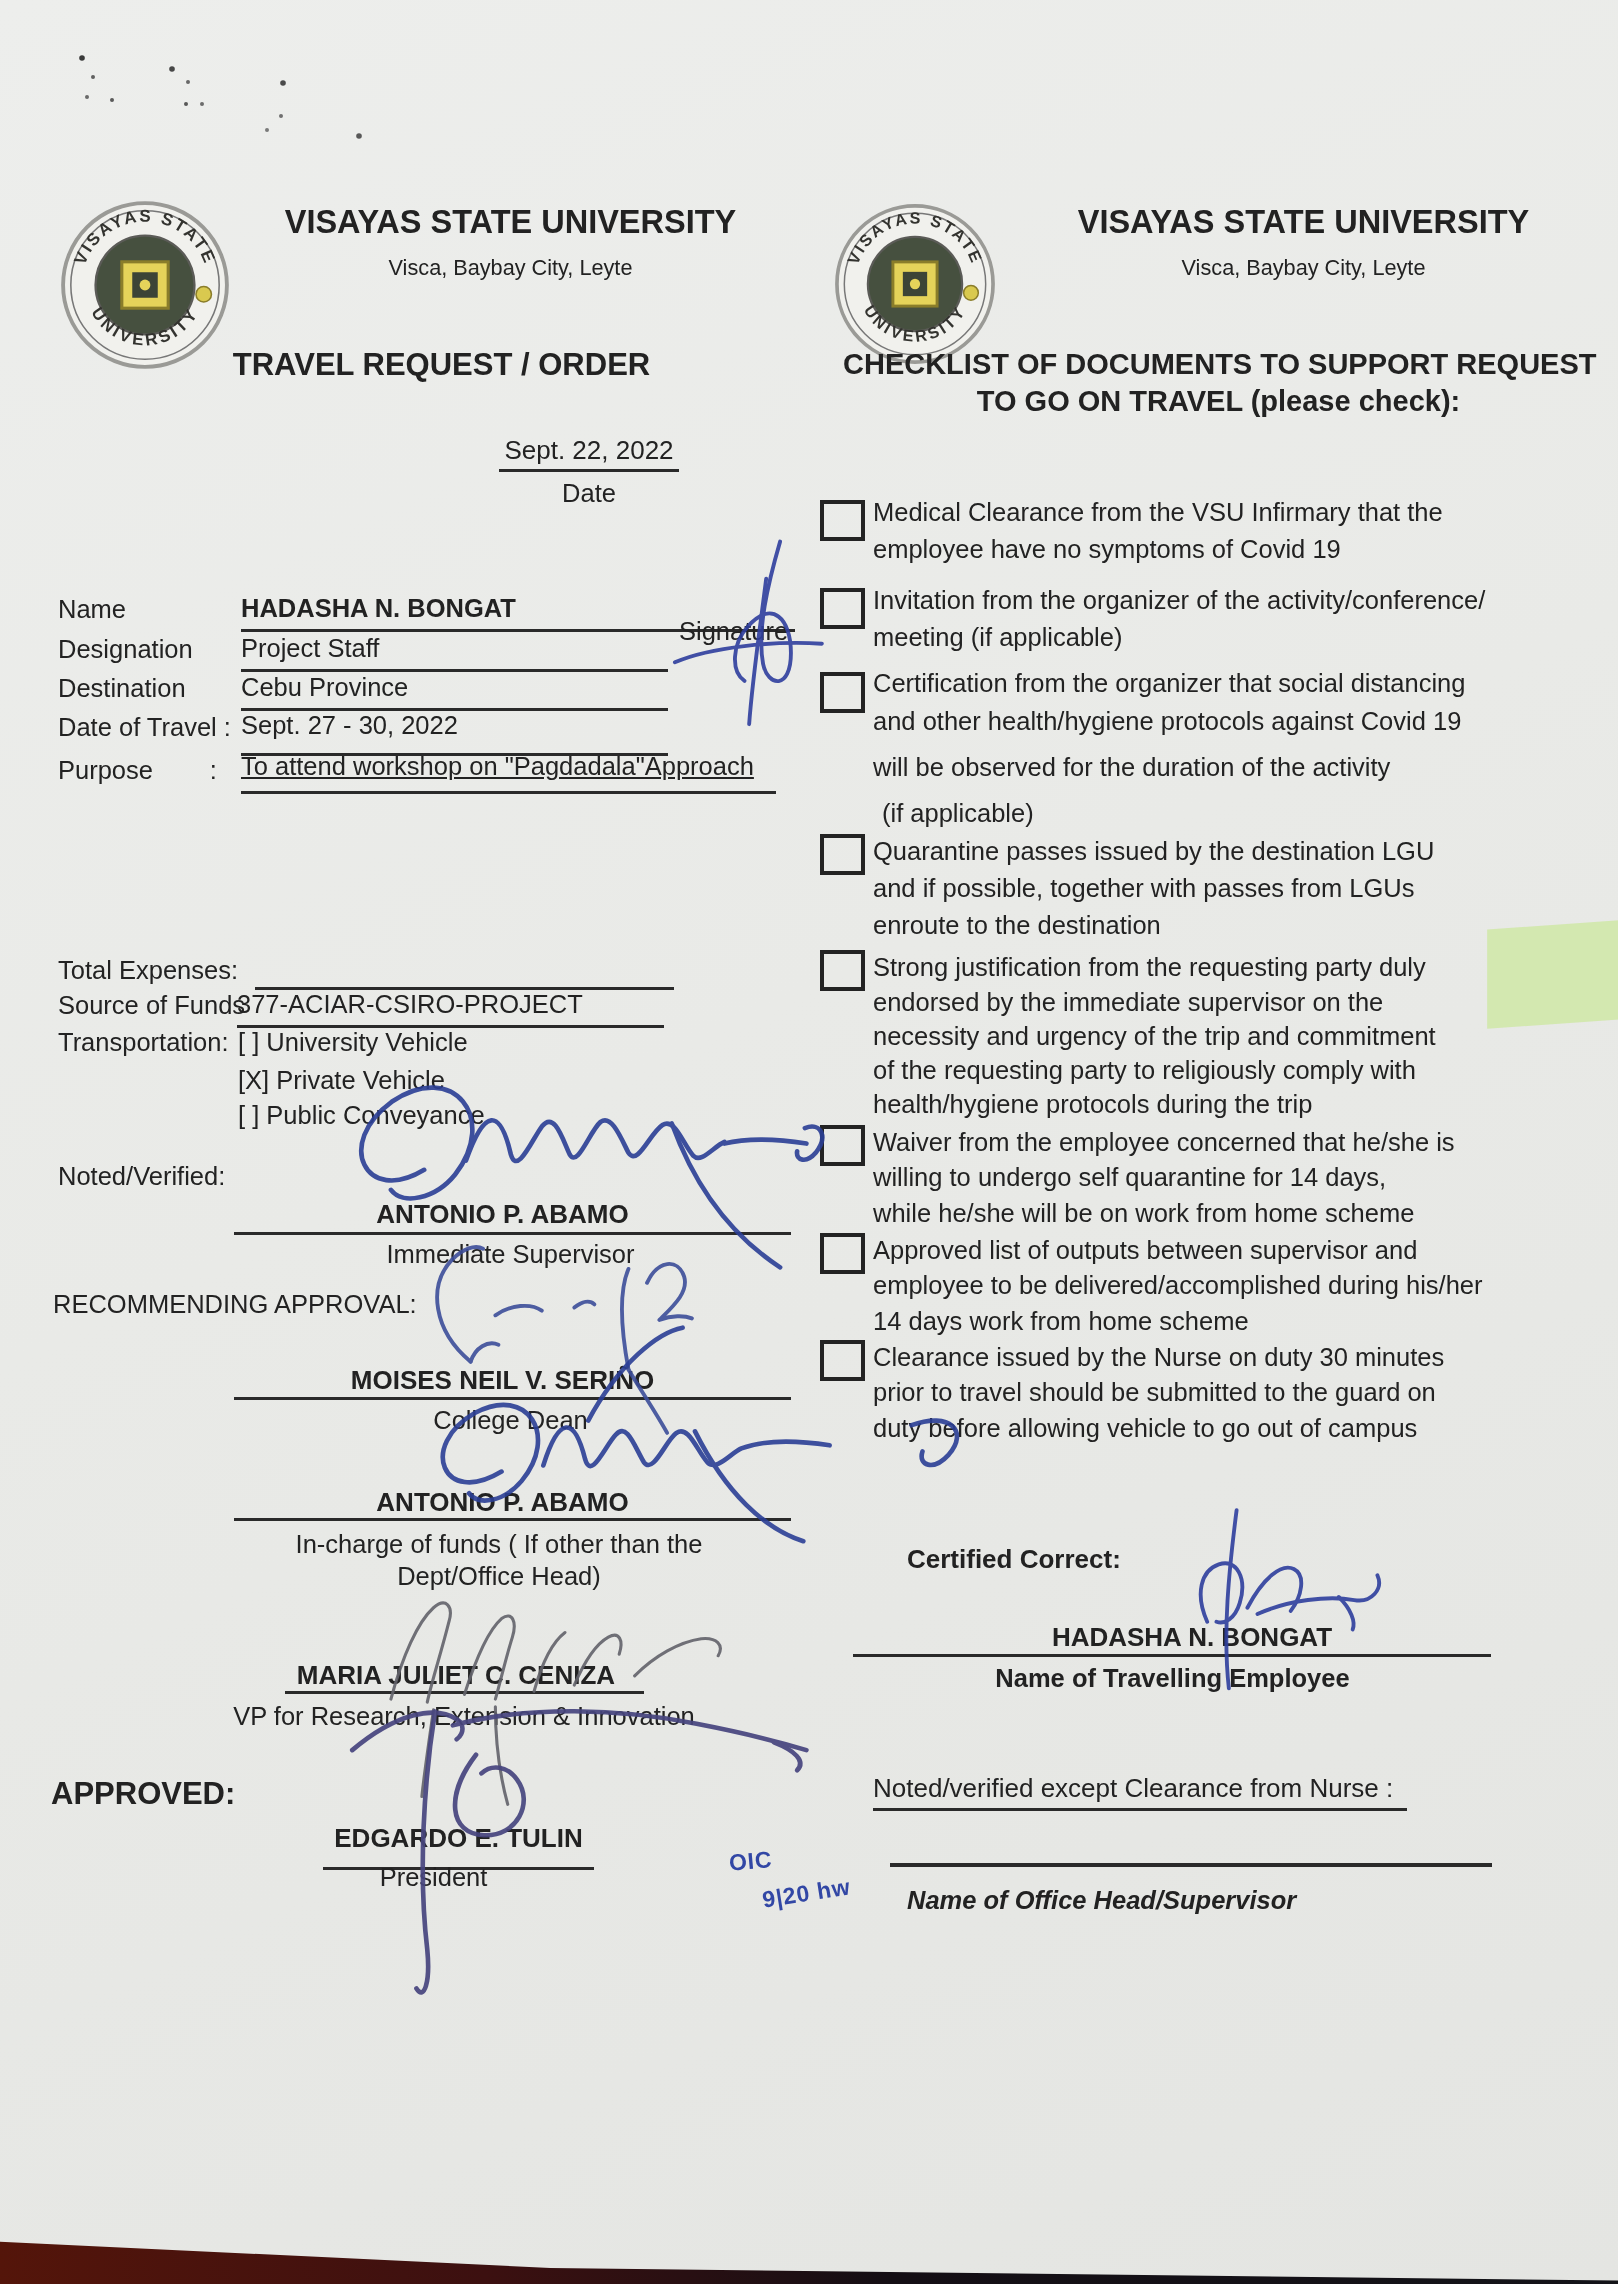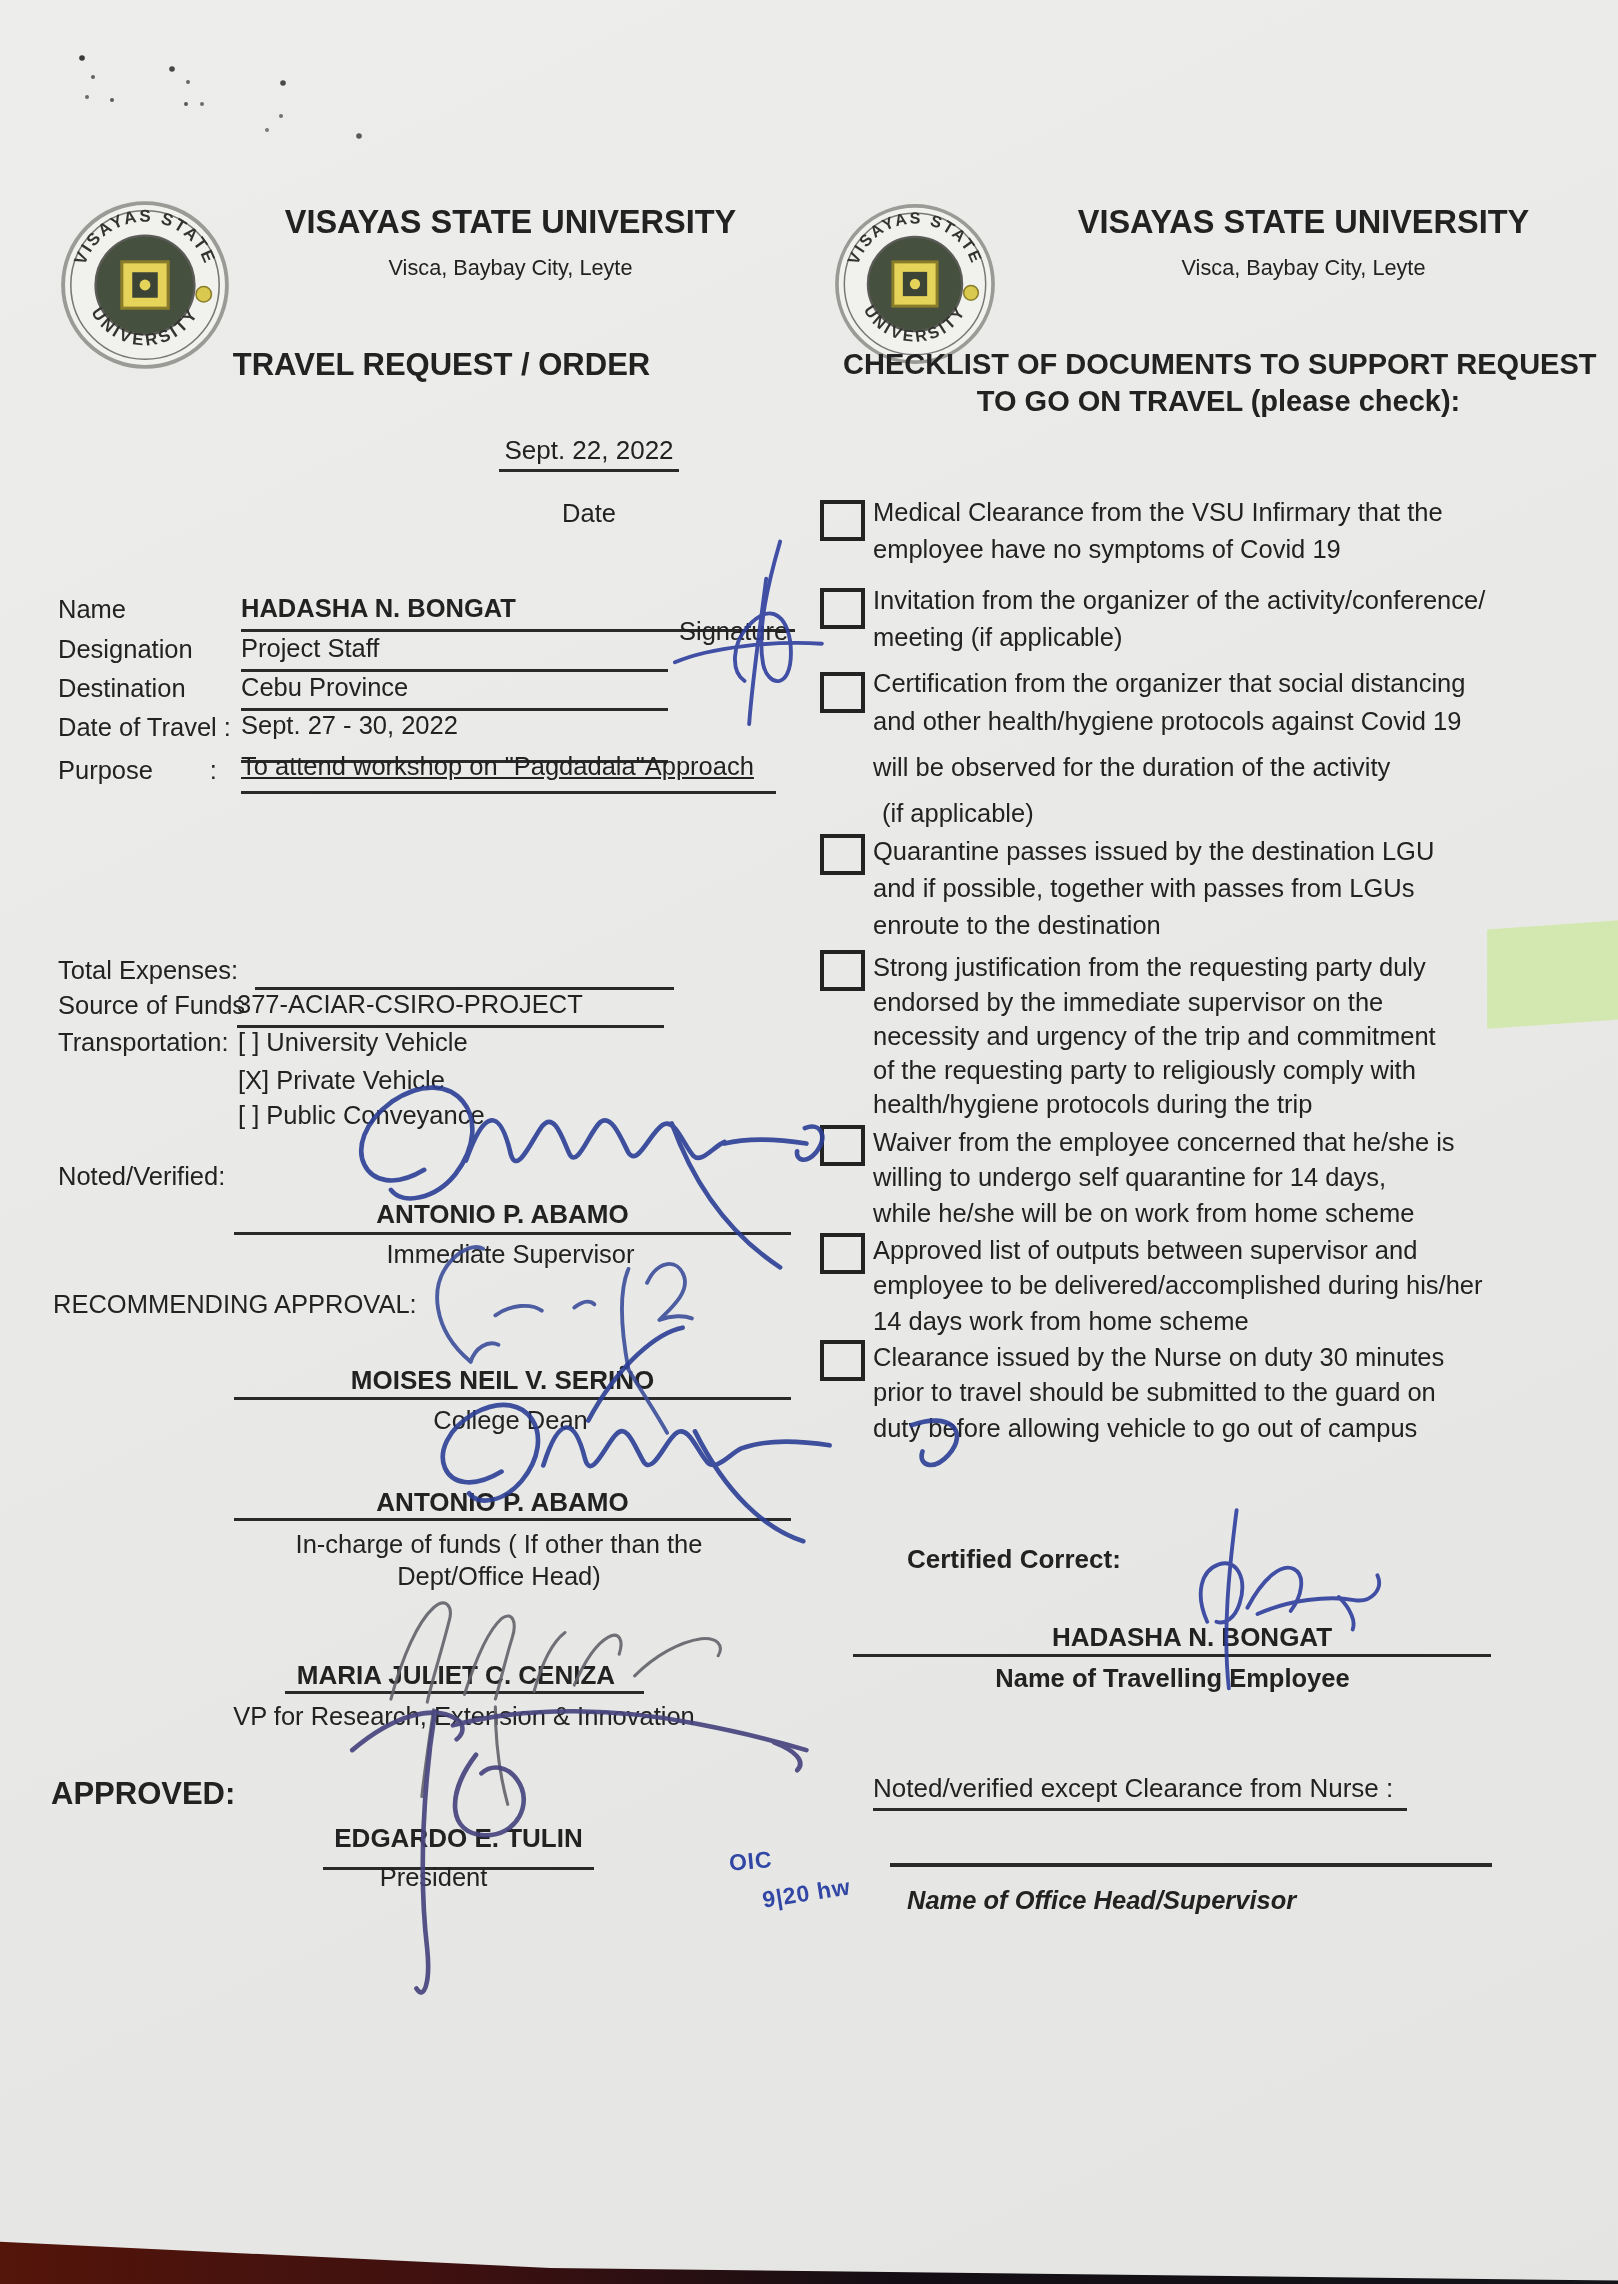--- a/index.html
+++ b/index.html
@@ -59,34 +59,34 @@
     <rect x="92" y="92" width="36" height="36" fill="#3c4436" stroke="#e5d35a" stroke-width="3"></rect>
     <circle cx="110" cy="110" r="7" fill="#e5d35a"></circle>
     <circle cx="186" cy="122" r="10" fill="#d9c94f" stroke="#8a7d2a" stroke-width="2"></circle>
   </svg>
 
   <div class="t b f42" style="left:255px;top:203px;width:511px;text-align:center;">VISAYAS STATE UNIVERSITY</div>
   <div class="t f28" style="left:255px;top:255px;width:511px;text-align:center;">Visca, Baybay City, Leyte</div>
   <div class="t b f40" style="left:186px;top:347px;width:511px;text-align:center;">TRAVEL REQUEST / ORDER</div>
 
   <div class="t f34 c" style="left:499px;top:435px;width:180px;border-bottom:3.1px solid #2a2a2a;padding-bottom:3.1px;">Sept. 22, 2022</div>
-  <div class="t f33 c" style="left:499px;top:478px;width:180px;margin-top:20px;">Date</div>
+  <div class="t f33 c" style="left:499px;top:478px;width:180px;">Date</div>
 
   <div class="t f33" style="left:58px;top:594px;">Name</div>
   <div class="t b f33" style="left:241px;top:593px;width:554px;border-bottom:3.1px solid #2a2a2a;padding-bottom:6.2px;">HADASHA N. BONGAT</div>
   <div class="t f33" style="left:679px;top:616px;">Signature</div>
 
   <div class="t f33" style="left:58px;top:634px;">Designation</div>
   <div class="t f33" style="left:241px;top:633px;width:427px;border-bottom:3.1px solid #2a2a2a;padding-bottom:6.2px;">Project Staff</div>
 
   <div class="t f33" style="left:58px;top:673px;">Destination</div>
   <div class="t f33" style="left:241px;top:672px;width:427px;border-bottom:3.1px solid #2a2a2a;padding-bottom:6.2px;">Cebu Province</div>
 
   <div class="t f33" style="left:58px;top:712px;">Date of Travel :</div>
-  <div class="t f33" style="left:241px;top:710px;width:427px;border-bottom:3.1px solid #2a2a2a;padding-bottom:20px;">Sept. 27 - 30, 2022</div>
+  <div class="t f33" style="left:241px;top:710px;width:427px;border-bottom:3.1px solid #2a2a2a;padding-bottom:13px;">Sept. 27 - 30, 2022</div>
 
   <div class="t f33" style="left:58px;top:755px;white-space:pre;">Purpose        :</div>
   <div class="t f33" style="left:241px;top:751px;width:535px;border-bottom:3.1px solid #2a2a2a;padding-bottom:10px;text-decoration:underline;">To attend workshop on "Pagdadala"Approach</div>
 
   <div class="t f33" style="left:58px;top:955px;">Total Expenses:</div>
   <div class="hline" style="left:255px;top:987px;width:419px;"></div>
 
   <div class="t f33" style="left:58px;top:990px;">Source of Funds</div>
   <div class="t f33" style="left:237px;top:989px;width:427px;border-bottom:3.1px solid #2a2a2a;padding-bottom:6.2px;">377-ACIAR-CSIRO-PROJECT</div>
 

